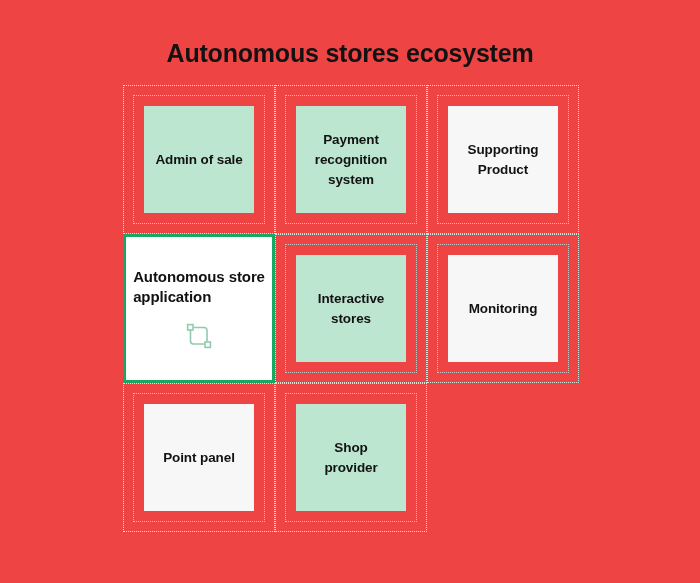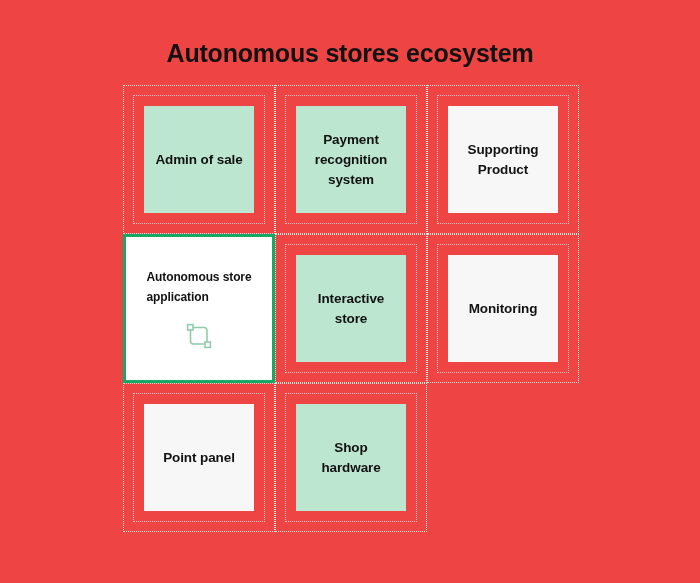--- a/index.html
+++ b/index.html
@@ -103,21 +103,21 @@
     width: 100%;
     height: 100%;
     background: #ffffff;
     border: 3px solid #17A864;
     display: flex;
     flex-direction: column;
     align-items: center;
     justify-content: center;
   }
   .center-card .cell-label {
-    font-size: 12px;
+    font-size: 15px;
     line-height: 20px;
   }
   .center-icon {
     margin-top: 14px;
     width: 30px;
     height: 30px;
     display: block;
     line-height: 0;
   }
 </style>
@@ -170,21 +170,21 @@
             <rect x="21" y="21" width="5.4" height="5.4" stroke="#8FCBAC" stroke-width="1.6" fill="#ffffff"></rect>
           </svg>
         </span>
       </div>
     </div>
 
     <div class="cell">
       <div class="cell-inner">
         <div class="cell-box mint">
           <div class="cell-label">Interactive
-store</div>
+stores</div>
         </div>
       </div>
     </div>
 
     <div class="cell">
       <div class="cell-inner">
         <div class="cell-box muted">
           <div class="cell-label">Monitoring</div>
         </div>
       </div>
@@ -195,19 +195,19 @@
         <div class="cell-box muted">
           <div class="cell-label">Point panel</div>
         </div>
       </div>
     </div>
 
     <div class="cell">
       <div class="cell-inner">
         <div class="cell-box mint">
           <div class="cell-label">Shop
-hardware</div>
+provider</div>
         </div>
       </div>
     </div>
 
   </div>
 </div>
 
 </body></html>

